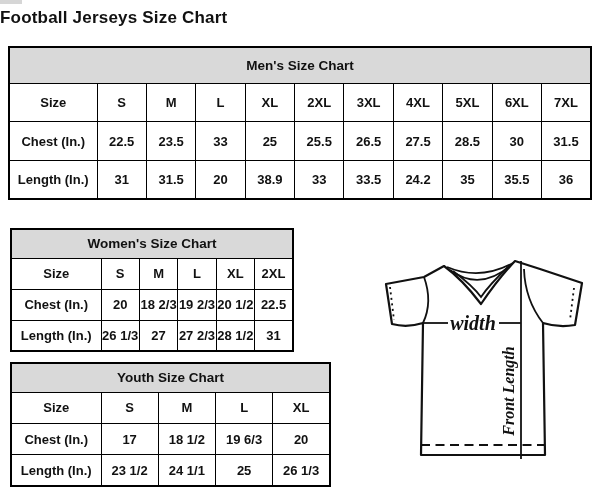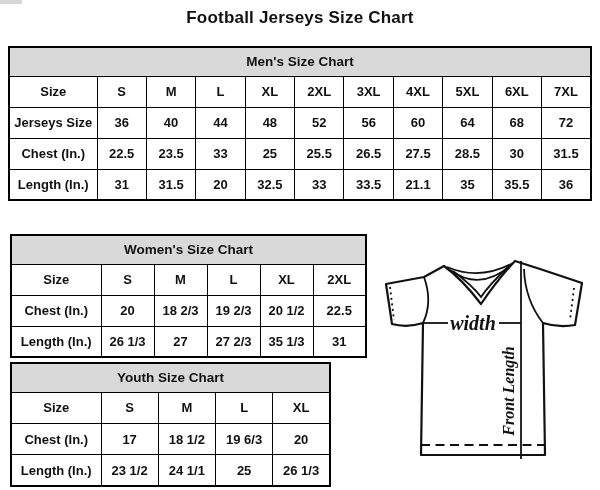--- a/index.html
+++ b/index.html
@@ -8,26 +8,25 @@
     position: relative;
     font-family: "Liberation Sans", sans-serif;
     color: var(--ink, #111111);
   }
   .artifact {
     position: absolute; left: 0; top: 0; width: 22px; height: 4px;
     background: #d6d6d6;
   }
   .page-title {
     position: absolute; left: 0; top: 8px; width: 600px;
-    text-align: center;
     font-size: 17px; font-weight: bold; letter-spacing: 0.2px;
   }
   .table-box { position: absolute; }
   .tbl-mens   { left: 8px;  top: 46px;  width: 584px; height: 154px; }
-  .tbl-womens { left: 10px; top: 234px; width: 357px; height: 124px; border-radius: 15px; }
+  .tbl-womens { left: 10px; top: 228px; width: 284px; height: 124px; border-radius: 15px; }
   .tbl-youth  { left: 10px; top: 362px; width: 321px; height: 125px; }
 
   table.size-table {
     width: 100%; height: 100%;
     border-collapse: collapse; table-layout: fixed;
     border: 2px solid var(--line, #000);
   }
   table.size-table th, table.size-table td {
     border: 1px solid var(--line, #000);
     text-align: center; vertical-align: middle;
@@ -83,54 +82,41 @@
           <td>L</td>
           <td>XL</td>
           <td>2XL</td>
           <td>3XL</td>
           <td>4XL</td>
           <td>5XL</td>
           <td>6XL</td>
           <td>7XL</td>
         </tr>
         <tr>
-          <td>Jerseys Size</td>
-          <td>36</td>
-          <td>40</td>
-          <td>44</td>
-          <td>48</td>
-          <td>52</td>
-          <td>56</td>
-          <td>60</td>
-          <td>64</td>
-          <td>68</td>
-          <td>72</td>
-        </tr>
-        <tr>
           <td>Chest (In.)</td>
           <td>22.5</td>
           <td>23.5</td>
           <td>33</td>
           <td>25</td>
           <td>25.5</td>
           <td>26.5</td>
           <td>27.5</td>
           <td>28.5</td>
           <td>30</td>
           <td>31.5</td>
         </tr>
         <tr>
           <td>Length (In.)</td>
           <td>31</td>
           <td>31.5</td>
           <td>20</td>
-          <td>32.5</td>
+          <td>38.9</td>
           <td>33</td>
           <td>33.5</td>
-          <td>21.1</td>
+          <td>24.2</td>
           <td>35</td>
           <td>35.5</td>
           <td>36</td>
         </tr>
       </tbody>
     </table>
   </div>
 
 <div class="table-box tbl-womens">
     <table class="size-table">
@@ -160,21 +146,21 @@
           <td>18 2/3</td>
           <td>19 2/3</td>
           <td>20 1/2</td>
           <td>22.5</td>
         </tr>
         <tr>
           <td>Length (In.)</td>
           <td>26 1/3</td>
           <td>27</td>
           <td>27 2/3</td>
-          <td>35 1/3</td>
+          <td>28 1/2</td>
           <td>31</td>
         </tr>
       </tbody>
     </table>
   </div>
 
 <div class="table-box tbl-youth">
     <table class="size-table">
       <colgroup>
         <col style="width: 90px;">

